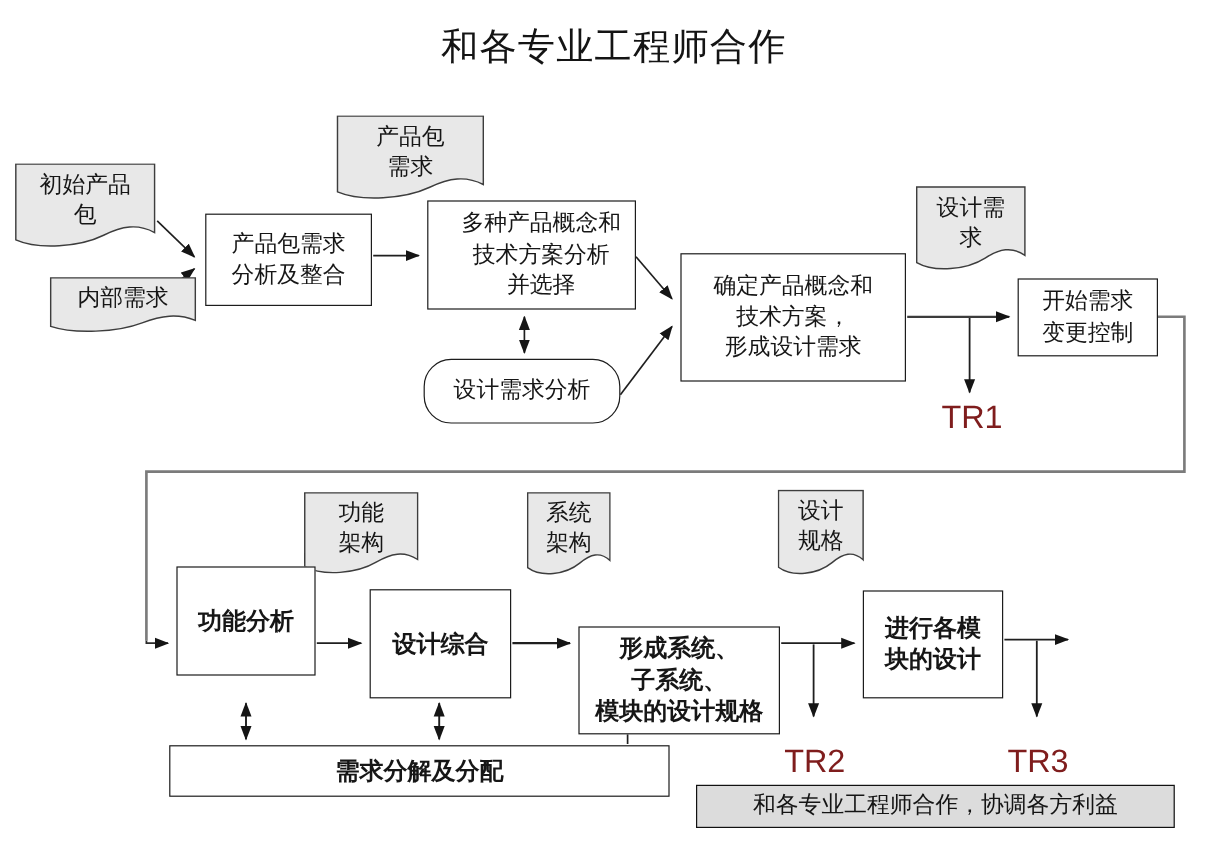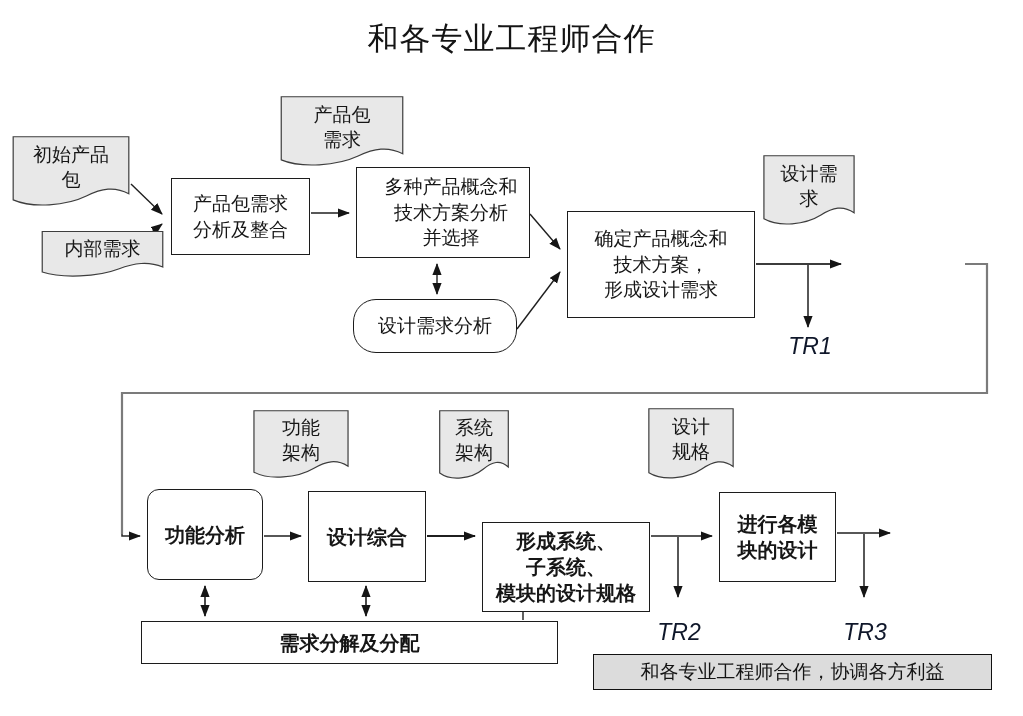--- a/index.html
+++ b/index.html
@@ -10,22 +10,22 @@
   svg.overlay{position:absolute;left:0;top:0;width:1023px;height:716px;z-index:1;}
   .node{position:absolute;z-index:2;display:flex;align-items:center;justify-content:center;
         text-align:center;box-sizing:border-box;}
   .box{background:#ffffff;border:1.5px solid #1c1c1c;font-size:19px;line-height:1.34;color:#161616;}
   .bold{font-weight:bold;font-size:20px;line-height:1.3;}
   .lbl{white-space:pre-line;}
   .doc{background:transparent;border:none;}
   .doc svg{position:absolute;left:0;top:0;width:100%;height:100%;}
   .doc .lbl{position:relative;z-index:2;font-size:19px;line-height:1.3;color:#161616;
             padding-bottom:13px;}
-  .note{font-size:19px;color:#141414;border:1.6px solid #111;margin-left:13px;}
-  .tr{position:absolute;z-index:2;font-size:23px;color:#0f172a;text-align:center;width:60px;font-style:italic;}
+  .note{font-size:19px;color:#141414;border:1.6px solid #111;}
+  .tr{position:absolute;z-index:2;font-size:27px;color:#7f1d1d;text-align:center;width:60px;}
 </style>
 </head>
 <body>
 
 <div id="canvas">
 
   <div id="title">和各专业工程师合作</div>
 
   <svg class="overlay" viewBox="0 0 1023 716" xmlns="http://www.w3.org/2000/svg">
     <defs>
@@ -101,21 +101,21 @@
   </div>
 
   <div class="node doc" style="left:428px;top:410px;width:70px;height:75px;margin-left:11px;">
     <svg viewBox="0 0 100 100" preserveAspectRatio="none">
       <path class="doc-path" d="M1,1 H99 V76 C87,66 76,69 63,79 C46,92 17,95 1,84 Z" stroke="#3d3d3d" vector-effect="non-scaling-stroke" stroke-width="1.2" fill="#e8e8e8"></path>
     </svg>
     <span class="lbl">系统
 架构</span>
   </div>
 
-  <div class="node doc" style="left:648px;top:408px;width:86px;height:77px;align-items:center;">
+  <div class="node doc" style="left:648px;top:408px;width:72px;height:77px;align-items:center;">
     <svg viewBox="0 0 100 100" preserveAspectRatio="none">
       <path class="doc-path" d="M1,1 H99 V76 C87,66 76,69 63,79 C46,92 17,95 1,84 Z" stroke="#3d3d3d" vector-effect="non-scaling-stroke" stroke-width="1.2" fill="#e8e8e8"></path>
     </svg>
     <span class="lbl">设计
 规格</span>
   </div>
 
   <div class="node box" style="left:171px;top:178px;width:139px;height:77px;">
     <span class="lbl">产品包需求
 分析及整合</span>
@@ -130,22 +130,26 @@
   <div class="node box" style="left:353px;top:299px;width:164px;height:54px;border-radius:23px;">
     <span class="lbl">设计需求分析</span>
   </div>
 
   <div class="node box" style="left:567px;top:211px;width:188px;height:107px;">
     <span class="lbl">确定产品概念和
 技术方案，
 形成设计需求</span>
   </div>
 
+  <div class="node box" style="left:848px;top:232px;width:117px;height:65px;">
+    <span class="lbl">开始需求
+变更控制</span>
+  </div>
 
-  <div class="node box bold" style="left:147px;top:489px;width:116px;height:91px;border-radius:12px;">
+  <div class="node box bold" style="left:147px;top:472px;width:116px;height:91px;">
     <span class="lbl">功能分析</span>
   </div>
 
   <div class="node box bold" style="left:308px;top:491px;width:118px;height:91px;">
     <span class="lbl">设计综合</span>
   </div>
 
   <div class="node box bold" style="left:482px;top:492px;width:168px;height:90px;margin-top:30px;">
     <span class="lbl">形成系统、
 子系统、

